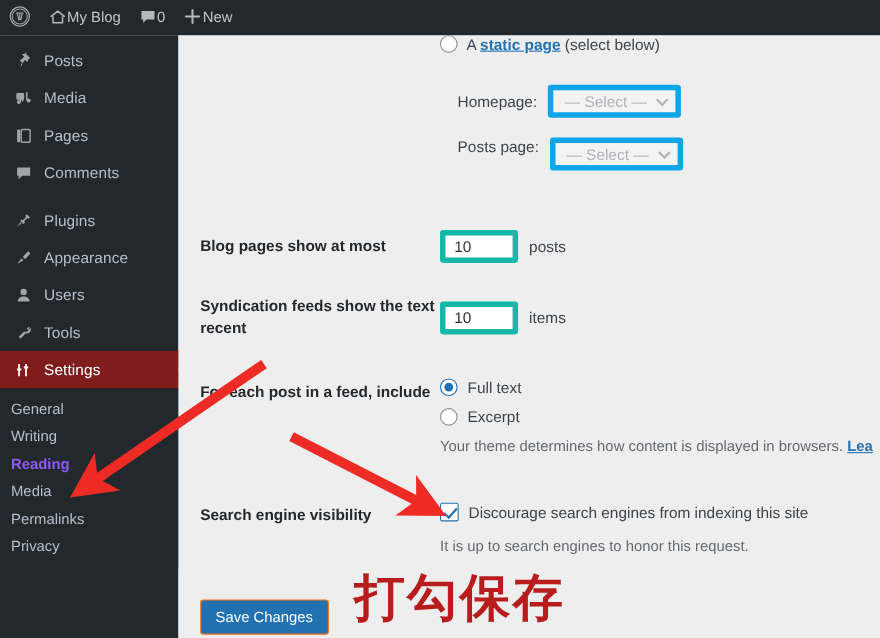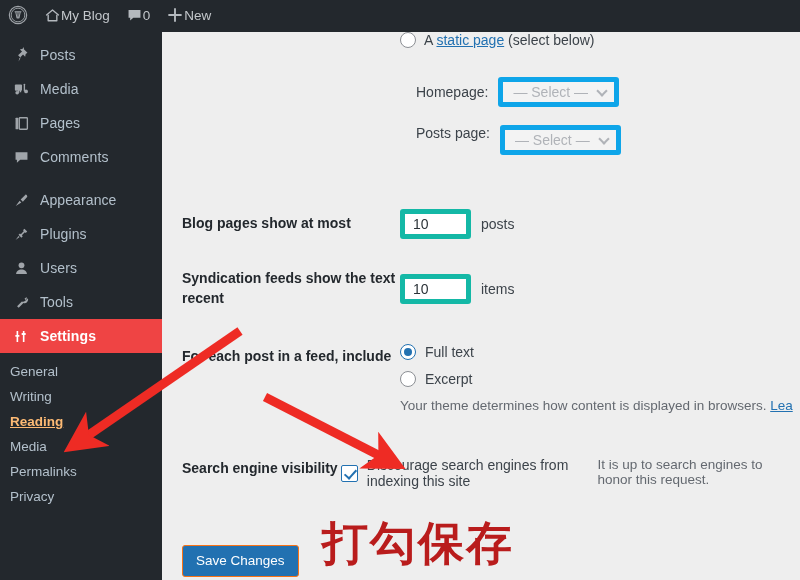--- a/index.html
+++ b/index.html
@@ -44,39 +44,39 @@
     white-space: nowrap;
   }
   .menu-item .mi-icon {
     width: 22px; height: 20px;
     display: inline-flex; align-items: center; justify-content: center;
     margin-right: 8px;
     color: #a0a5aa;
   }
   .menu-item .mi-label { font-size: 14px; letter-spacing: .1px; }
   .menu-item.current {
-    background: #ef4444; color: #fff; font-weight: bold;
+    background: #7f1d1d; color: #fff;
   }
   .menu-item.current .mi-icon { color: #fff; }
   .menu-item.current .mi-label { color: #fff; }
   .menu-item.current::after {
     content: ""; position: absolute; right: -8px; top: 50%;
     transform: translateY(-50%);
     border: 8px solid transparent; border-right-color: #eeeeee;
   }
   .menu-sep { height: 9px; }
 
   .submenu { background: #23282d; padding: 6px 0 8px 0; }
   .submenu-item {
     display: block;
     padding: 5px 0 5px 10px;
     color: #b3c0cb; font-size: 13.5px;
     white-space: nowrap;
   }
-  .submenu-item.current { color: #fdba74; font-weight: bold; text-decoration: underline; }
+  .submenu-item.current { color: #8b5cf6; font-weight: bold; }
 
   
   .content {
     position: absolute; top: 32px; left: 162px;
     width: 638px; height: 548px;
     background: #eeeeee;
     overflow: hidden;
   }
 
   .row { position: absolute; display: flex; }
@@ -90,21 +90,21 @@
     width: 16px; height: 16px; border-radius: 50%;
     border: 1px solid #8c8f94; background: #fff;
     display: inline-block; position: relative; flex: none;
   }
   .radio.checked { border-color: #2271b1; }
   .radio.checked::after {
     content: ""; position: absolute; left: 3px; top: 3px;
     width: 8px; height: 8px; border-radius: 50%; background: #2271b1;
   }
 
-  .link { color: #2271b1; text-decoration: underline; }
+  .link { color: #2271b1; text-decoration: underline; font-weight: bold; }
 
   .num-input {
     width: 71px; height: 30px;
     border: 5px solid #14b8a6; border-radius: 3px;
     background: #fff; color: #2c3338;
     font-size: 14px; font-family: inherit;
     padding: 0 8px; line-height: 28px;
   }
 
   .select {
@@ -248,35 +248,35 @@
         </svg>
       </span>
       <span class="mi-label">Comments</span>
     </div>
 
     <div class="menu-sep"></div>
 
     <div class="menu-item">
       <span class="mi-icon">
         <svg width="17" height="17" viewBox="0 0 20 20" fill="currentColor">
+          <path d="M13.4 3.3 16.7 6.6l-1.7 1.7-1-1-3.6 3.6 1.1 1.1-1.7 1.7-3.3-3.3 1.7-1.7 1 1L12.8 6l-1.1-1.1 1.7-1.6Z"></path>
+          <path d="M6.5 11.8 3 16.5l4.8-3.5-1.3-1.2Z"></path>
+        </svg>
+      </span>
+      <span class="mi-label">Plugins</span>
+    </div>
+
+    <div class="menu-item">
+      <span class="mi-icon">
+        <svg width="17" height="17" viewBox="0 0 20 20" fill="currentColor">
           <path d="M15.6 3.1c1.1.9 1.5 2 1 2.7l-5 5.6-2.6-2.7 5.4-5.3c.4-.4.8-.5 1.2-.3Z"></path>
           <path d="M7.8 10.3 3.2 16.6l6.6-4.2-2-2.1Z"></path>
         </svg>
       </span>
       <span class="mi-label">Appearance</span>
-    </div>
-
-    <div class="menu-item">
-      <span class="mi-icon">
-        <svg width="17" height="17" viewBox="0 0 20 20" fill="currentColor">
-          <path d="M13.4 3.3 16.7 6.6l-1.7 1.7-1-1-3.6 3.6 1.1 1.1-1.7 1.7-3.3-3.3 1.7-1.7 1 1L12.8 6l-1.1-1.1 1.7-1.6Z"></path>
-          <path d="M6.5 11.8 3 16.5l4.8-3.5-1.3-1.2Z"></path>
-        </svg>
-      </span>
-      <span class="mi-label">Plugins</span>
     </div>
 
     <div class="menu-item">
       <span class="mi-icon">
         <svg width="17" height="17" viewBox="0 0 20 20" fill="currentColor">
           <circle cx="10" cy="6.3" r="3.4"></circle>
           <path d="M3.6 16.6c0-3.4 2.9-5.5 6.4-5.5s6.4 2.1 6.4 5.5H3.6Z"></path>
         </svg>
       </span>
       <span class="mi-label">Users</span>
@@ -356,21 +356,21 @@
         <span style="display:flex; align-items:center; gap:9px;">
           <span class="radio"></span>
           <span class="field-text">Excerpt</span>
         </span>
         <span class="desc" style="white-space:nowrap;"><span>Your theme determines how content is displayed in browsers. </span><a class="link" href="#">Lea</a></span>
       </div>
     </div>
 
     <div class="row" style="left:20px; top:425px; width:618px; align-items:flex-start;">
       <span class="row-label" style="width:218px; padding-top:2px;">Search engine visibility</span>
-      <div style="display:flex; flex-direction:row; gap:15px;">
+      <div style="display:flex; flex-direction:column; gap:15px;">
         <span style="display:flex; align-items:center; gap:9px;">
           <span class="checkbox checked"></span>
           <span class="field-text">Discourage search engines from indexing this site</span>
         </span>
         <span class="desc">It is up to search engines to honor this request.</span>
       </div>
     </div>
 
     <button class="btn-primary" style="position:absolute; left:20px; top:513px;">Save Changes</button>
   </div>

